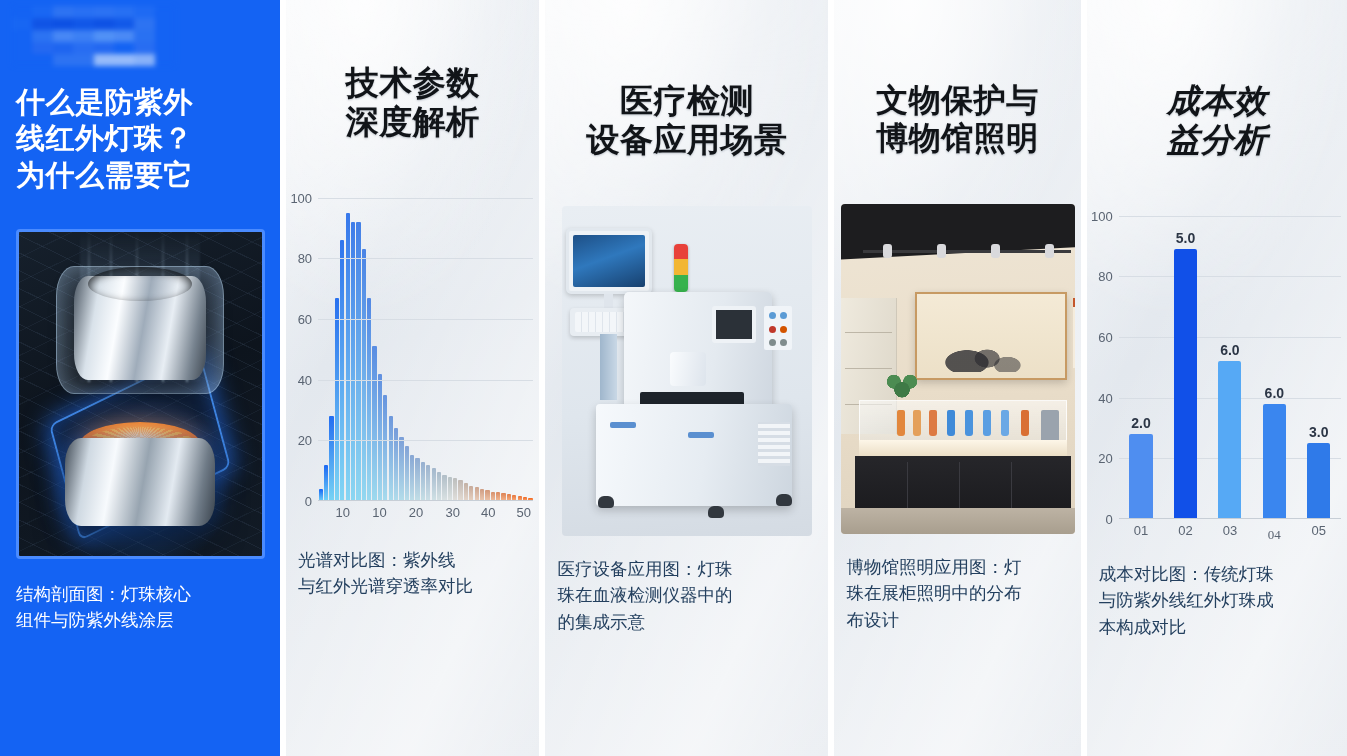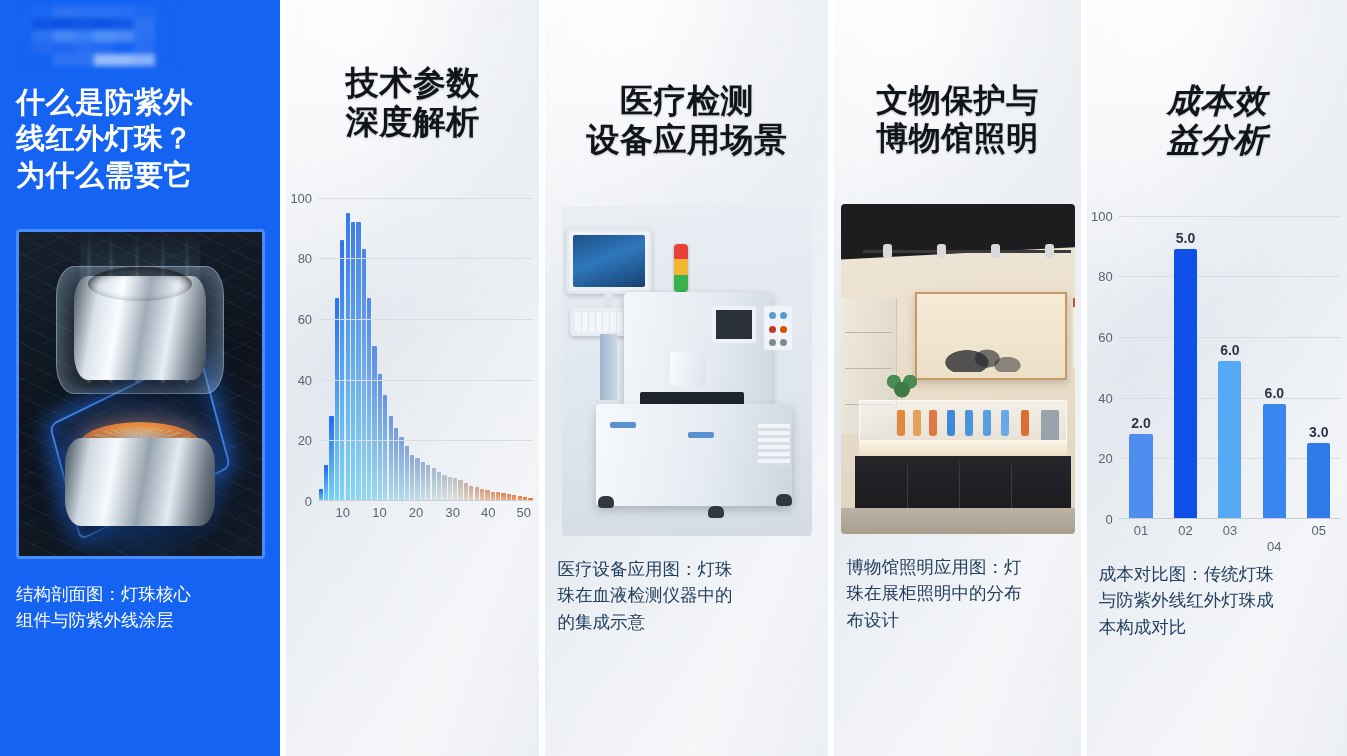--- a/index.html
+++ b/index.html
@@ -350,20 +350,22 @@
       <div class="axis0"></div>
       <div class="xlabels">
           <span style="left: 11.5%; top: 0px;">10</span>
           <span style="left: 28.5%; top: 0px;">10</span>
           <span style="left: 45.5%; top: 0px;">20</span>
           <span style="left: 62.5%; top: 0px;">30</span>
           <span style="left: 79%; top: 0px;">40</span>
           <span style="left: 95.5%; top: 0px;">50</span>
         </div>
     </div>
+    <p class="caption" style="margin-top:20px;">光谱对比图：紫外线
+与红外光谱穿透率对比</p>
   </section>
 
   <div class="panel sep"></div>
 
   <section class="panel p3 light">
     <div class="title-wrap" style="margin-top:82px;">
       <h2 class="title">医疗检测
 设备应用场景</h2>
     </div>
     <div class="media" style="margin:46px auto 0; width:250px; height:330px;">
@@ -483,21 +485,21 @@
           <div class="bbar" style="left: 64.8%; width: 10.4%; height: 38%; background: linear-gradient(rgb(58, 134, 239) 0%, rgb(58, 134, 239) 60%, rgb(58, 134, 239) 100%);"></div>
           <div class="bval" style="left: 70%; bottom: 38%; margin-bottom: 3px;">6.0</div>
           <div class="bbar" style="left: 84.8%; width: 10.4%; height: 25%; background: linear-gradient(rgb(47, 122, 233) 0%, rgb(47, 122, 233) 60%, rgb(47, 122, 233) 100%);"></div>
           <div class="bval" style="left: 90%; bottom: 25%; margin-bottom: 3px;">3.0</div>
         </div>
       <div class="axis0"></div>
       <div class="xlabels">
           <span style="left: 10%; top: 0px;">01</span>
           <span style="left: 30%; top: 0px;">02</span>
           <span style="left: 50%; top: 0px;">03</span>
-          <span style="left: 70%; top: 16px;">04</span>
+          <span style="left: 70%; top: 4px; font-family: Liberation Serif, serif;">04</span>
           <span style="left: 90%; top: 0px;">05</span>
         </div>
     </div>
     <p class="caption" style="margin-top:16px;">成本对比图：传统灯珠
 与防紫外线红外灯珠成
 本构成对比</p>
   </section>
 
 </div>
 

